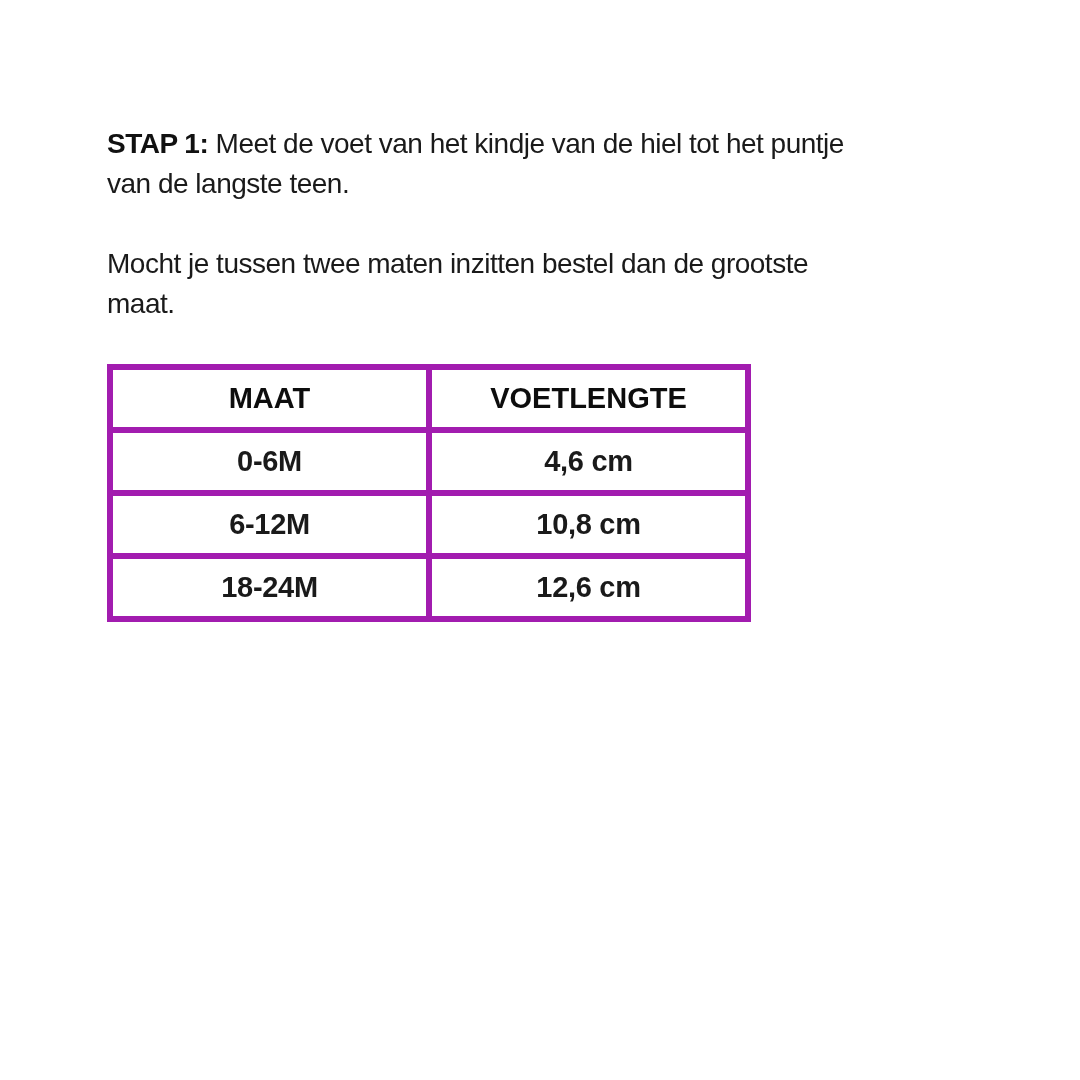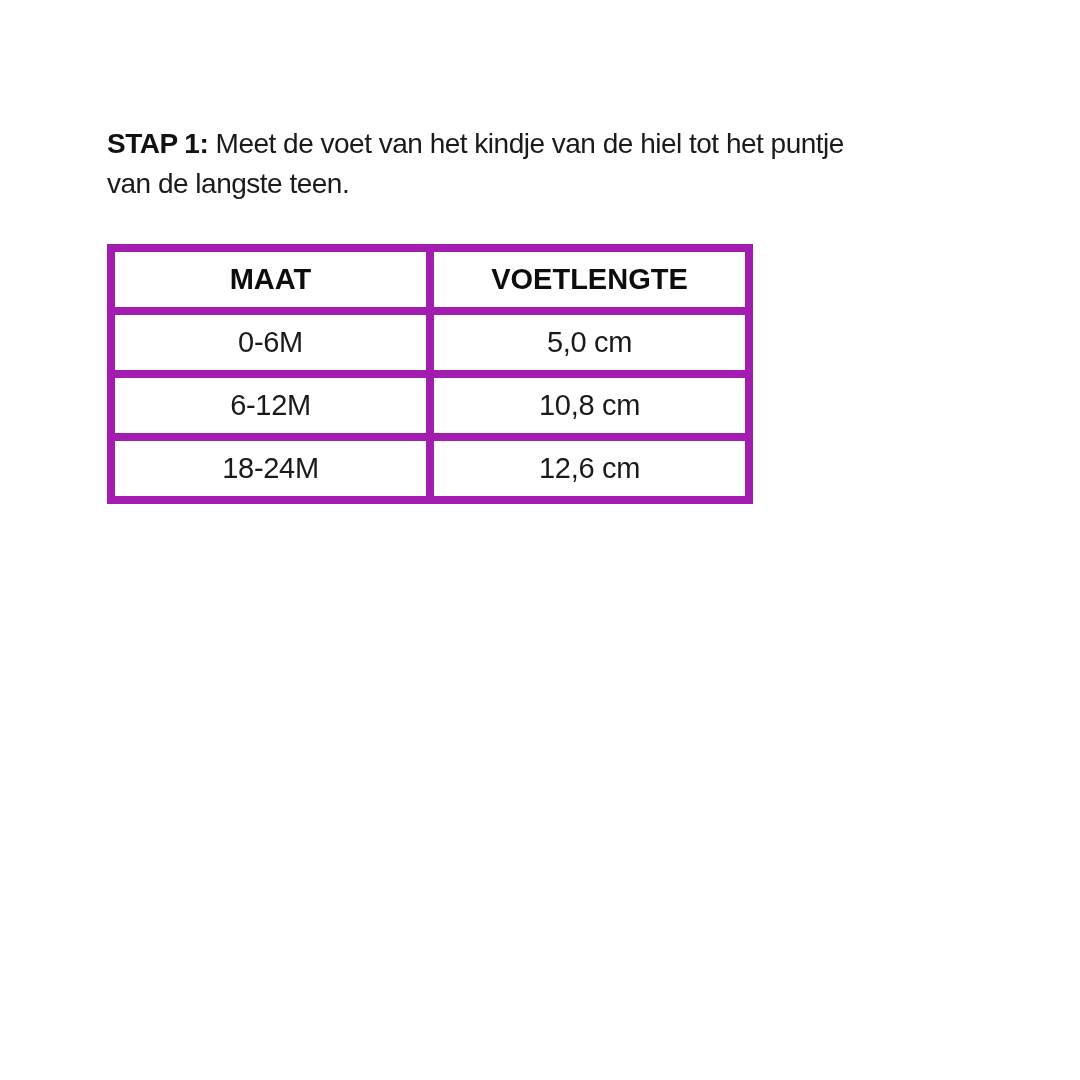--- a/index.html
+++ b/index.html
@@ -34,60 +34,62 @@
     text-align: right;
   }
   table.size-table {
     border-collapse: collapse;
     margin-top: 18px;
     table-layout: fixed;
     width: 639px;
   }
   table.size-table th,
   table.size-table td {
-    border: 8px solid #a21caf;
+    border: 6px solid #a21caf;
     width: 319px;
     height: 63px;
     text-align: center;
     vertical-align: middle;
     font-size: 29px;
     letter-spacing: -0.3px;
     padding: 0;
   }
   table.size-table th {
     font-weight: 700;
     letter-spacing: 0px;
     color: #0d0d0d;
   }
   table.size-table td {
-    font-weight: 400;
+    font-weight: 700;
     color: #1a1a1a;
   }
 </style>
 </head>
 <body>
 
 <div class="content">
 
   <p class="para"><b>STAP 1:</b><span> Meet de voet van het kindje van de hiel tot het puntje
 van de langste teen.</span></p>
 
 
+  <p class="para"><span>Mocht je tussen twee maten inzitten bestel dan de grootste
+maat.</span></p>
 
   <table class="size-table">
     <thead>
       <tr>
         <th>MAAT</th>
         <th>VOETLENGTE</th>
       </tr>
     </thead>
     <tbody>
       <tr>
         <td>0-6M</td>
-        <td>5,0 cm</td>
+        <td>4,6 cm</td>
       </tr>
       <tr>
         <td>6-12M</td>
         <td>10,8 cm</td>
       </tr>
       <tr>
         <td>18-24M</td>
         <td>12,6 cm</td>
       </tr>
     </tbody>

